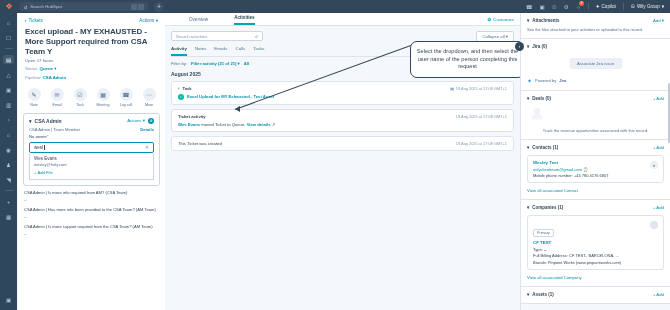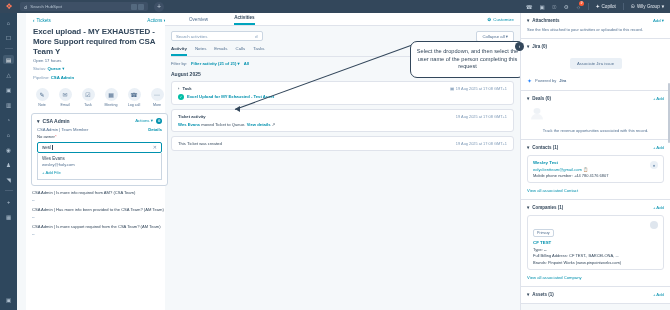--- a/index.html
+++ b/index.html
@@ -49,21 +49,21 @@
   .rail-ic {
     width: 11px; height: 9px; display: flex; align-items: center; justify-content: center;
     font-size: 5.5px; color: #b0c1d0; border-radius: 2px;
   }
   .rail-ic.active { background: #425b71; color: #fff; }
   .rail-sep { width: 8px; height: 1px; background: #4a6076; }
   .rail-bottom { position: absolute; bottom: 6px; }
 
   
   .col-left {
-    position: absolute; left: 26px; top: 13px; width: 148px; height: 297px;
+    position: absolute; left: 18px; top: 13px; width: 148px; height: 297px;
     background: #fff; border-right: 1px solid #dfe3eb; overflow: hidden;
   }
   .col-mid {
     position: absolute; left: 165px; top: 13px; width: 355px; height: 297px;
     background: #f5f8fa; overflow: hidden;
   }
   .col-right {
     position: absolute; left: 520px; top: 13px; width: 150px; height: 297px;
     background: #f5f8fa; border-left: 1px solid #dfe3eb; overflow: hidden;
   }

